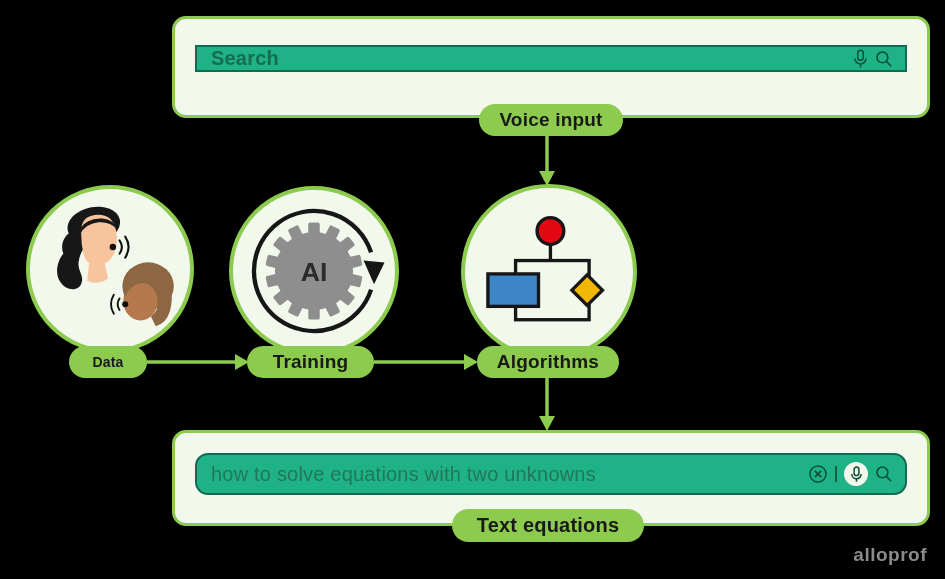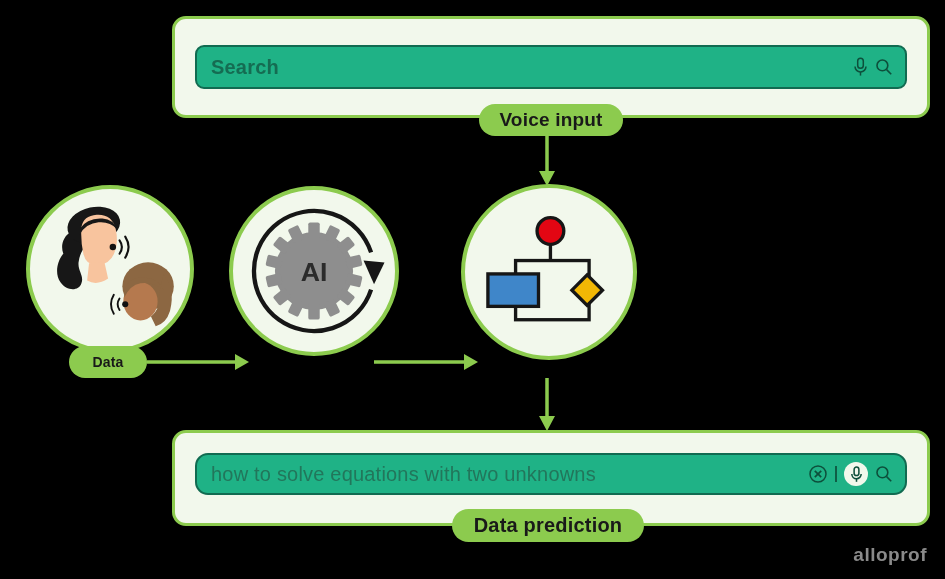--- a/index.html
+++ b/index.html
@@ -16,21 +16,21 @@
   .panel{
     position:absolute;box-sizing:border-box;background:#F2F8EC;
     border:3px solid #8CCB4E;border-radius:14px;z-index:1;
   }
   .panel-top{left:172px;top:16px;width:758px;height:102px;}
   .panel-bottom{left:172px;top:430px;width:758px;height:96px;}
   .searchbar{
     position:absolute;box-sizing:border-box;background:#1FB286;
     border:2px solid #116B51;display:flex;align-items:center;padding:0 12px 0 14px;
   }
-  .searchbar-top{left:20px;top:26px;width:712px;height:44px;border-radius:9px;}
+  .searchbar-top{left:20px;top:26px;width:712px;height:27px;}
   .searchbar-bottom{left:20px;top:20px;width:712px;height:42px;border-radius:13px;}
   .search-placeholder{
     font-weight:bold;font-size:20px;color:#156C52;letter-spacing:.2px;flex:1;
   }
   .search-value{
     font-weight:normal;font-size:20px;color:#22765B;letter-spacing:.2px;flex:1;
   }
   .bar-icons{display:flex;align-items:center;gap:7px;}
   .sep{width:2px;height:16px;background:#0D4F3B;opacity:.85;}
   .mic-active-wrap{
@@ -180,17 +180,19 @@
       <polygon points="235,354 235,370 249,362" stroke="none"></polygon>
       <line x1="374" y1="362" x2="465" y2="362"></line>
       <polygon points="464,354 464,370 478,362" stroke="none"></polygon>
       <line x1="547" y1="378" x2="547" y2="417"></line>
       <polygon points="539,416 555,416 547,431" stroke="none"></polygon>
     </g>
   </svg>
 
   <div class="pill pill-voice">Voice input</div>
   <div class="pill pill-data">Data</div>
-  <div class="pill pill-textpred">Data prediction</div>
+  <div class="pill pill-training">Training</div>
+  <div class="pill pill-algorithms">Algorithms</div>
+  <div class="pill pill-textpred">Text equations</div>
 
   <div class="watermark">alloprof</div>
 
 </div>
 
 </body></html>

